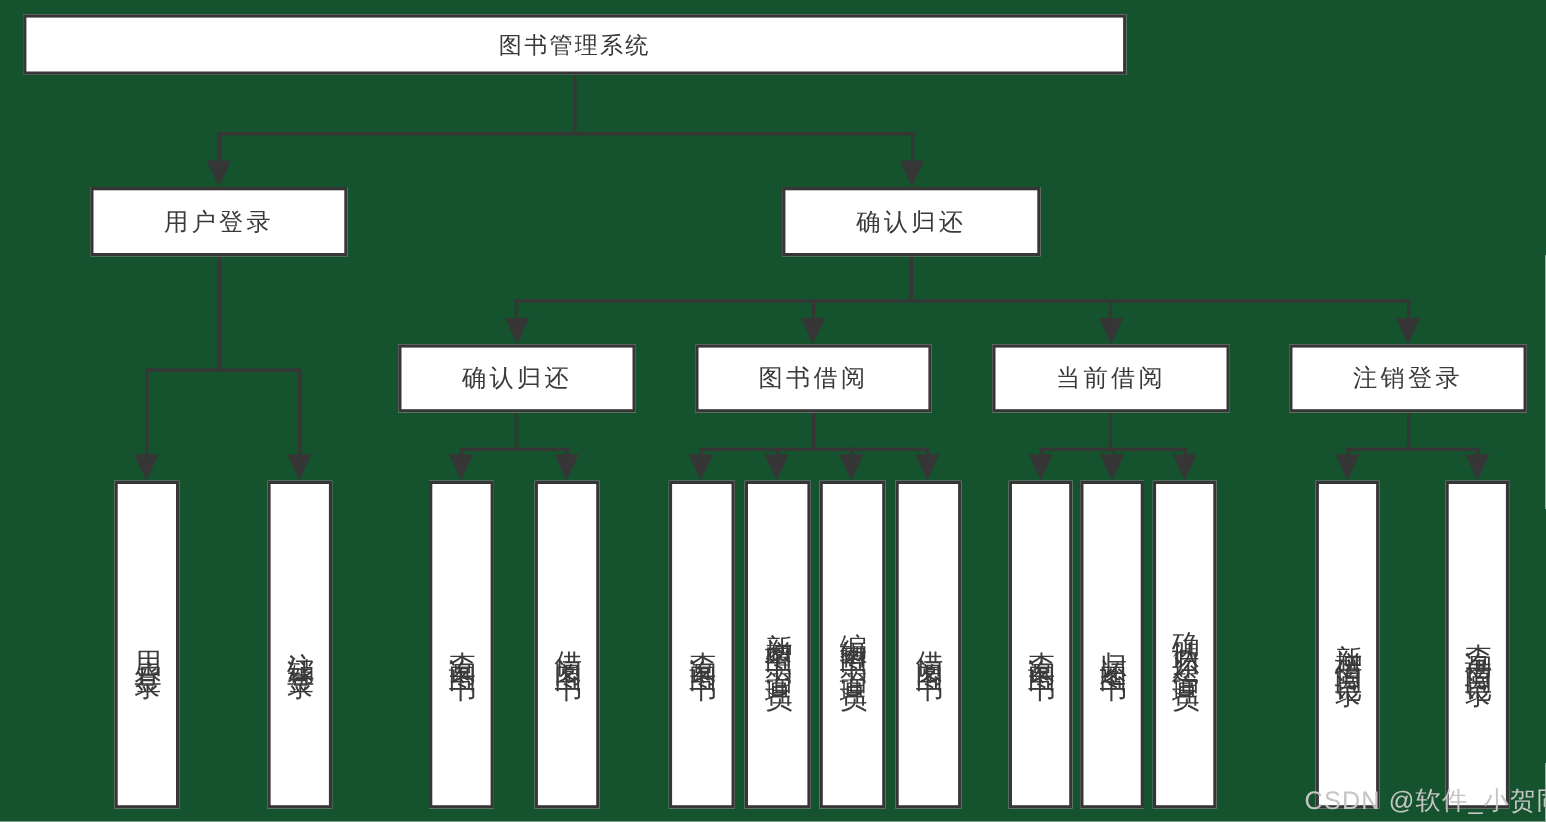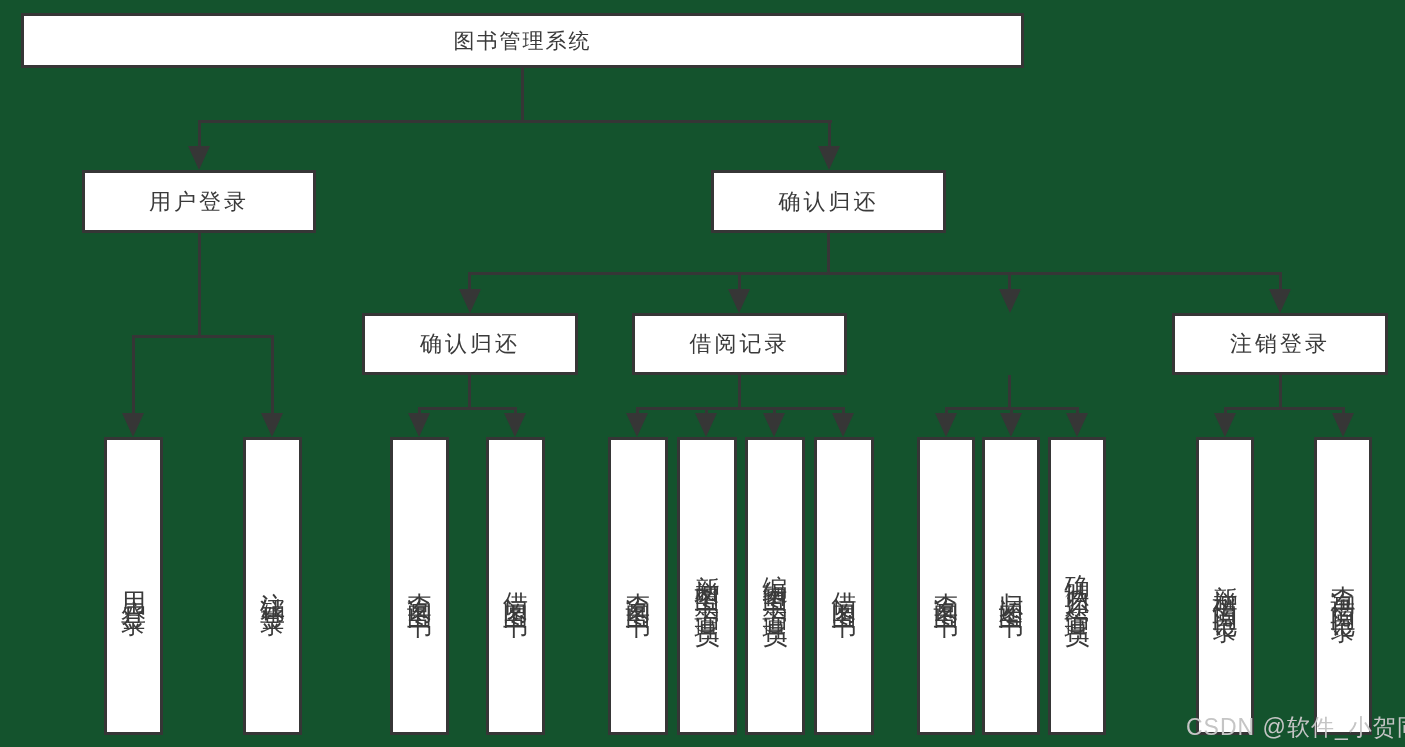--- a/index.html
+++ b/index.html
@@ -96,21 +96,24 @@
   <div class="tri" style="left:728px;top:289px"></div>
   <div class="vl" style="left:1008px;top:272px;height:19px"></div>
   <div class="tri" style="left:999px;top:289px"></div>
   <div class="vl" style="left:1279px;top:272px;height:19px"></div>
   <div class="tri" style="left:1269px;top:289px"></div>
 
   <div class="box hbox" style="left:362px;top:313px;width:216px;height:62px">
     <span>确认归还</span>
   </div>
   <div class="box hbox" style="left:632px;top:313px;width:215px;height:62px">
-    <span>借阅记录</span>
+    <span>图书借阅</span>
+  </div>
+  <div class="box hbox" style="left:902px;top:313px;width:216px;height:62px">
+    <span>当前借阅</span>
   </div>
   <div class="box hbox" style="left:1172px;top:313px;width:216px;height:62px">
     <span>注销登录</span>
   </div>
 
   <div class="vl" style="left:468px;top:375px;height:32px"></div>
   <div class="hl" style="left:418px;top:407px;width:99px"></div>
   <div class="vl" style="left:418px;top:407px;height:8px"></div>
   <div class="tri" style="left:408px;top:413px"></div>
   <div class="vl" style="left:514px;top:407px;height:8px"></div>

